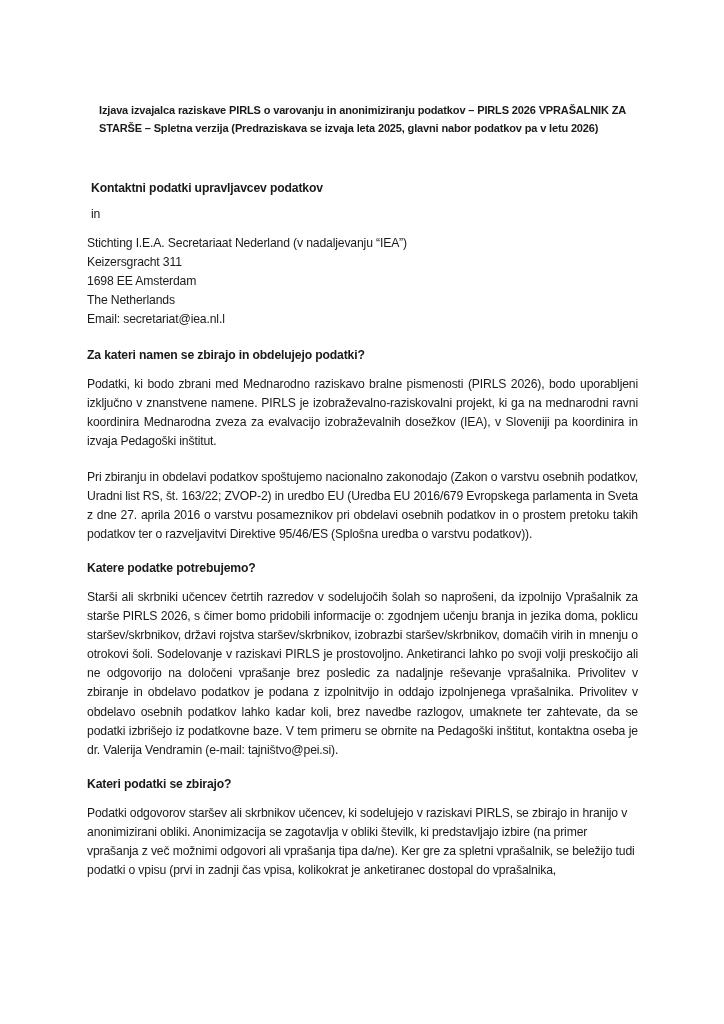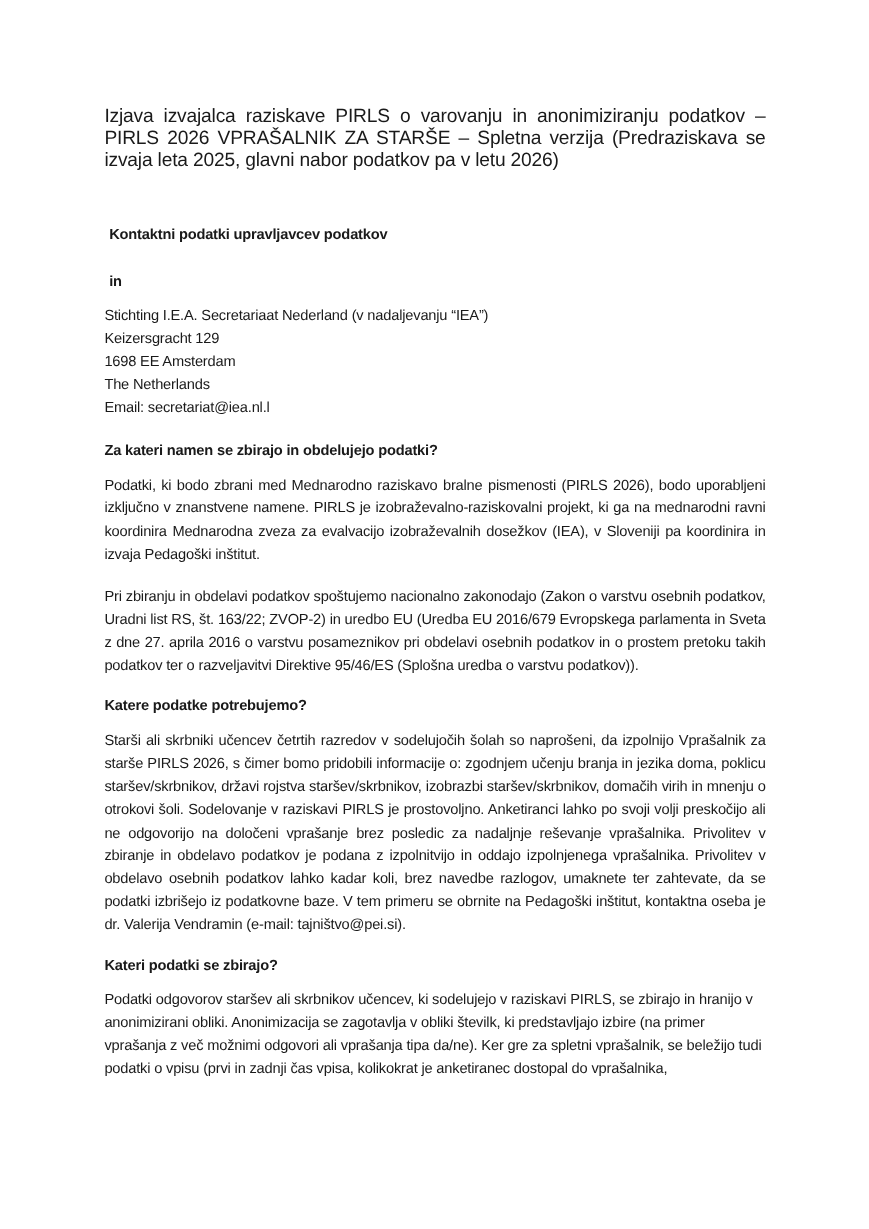--- a/index.html
+++ b/index.html
@@ -7,30 +7,30 @@
       width: 724px; height: 1024px; overflow: hidden; position: relative;
       font-family: "Liberation Sans", sans-serif;
       color: #1a1a1a;
     }
     .page {
       position: absolute; left: 87px; top: 89px; width: 551px;
       font-size: 12.2px; line-height: 19.1px;
       letter-spacing: -0.15px;
     }
     .title {
-      font-weight: normal; text-align: justify; margin: 0;
-      font-size: 16px; line-height: 18.2px;
+      font-weight: bold; text-align: justify; margin: 12px;
+      font-size: 11px; line-height: 18.2px;
     }
     .h {
       font-weight: bold; margin: 0;
     }
     .contact-heading { margin-top: 42px; padding-left: 4px; }
     .addr { margin: 14px 0 0 0; }
     .addr div { white-space: nowrap; }
-    .and { margin-top: 20px; padding-left: 4px; font-weight: bold; }
+    .and { margin-top: 6px; padding-left: 4px; }
     .addr2 { margin-top: 10px; }
     .sec-h { margin-top: 17px; }
     .p { margin: 10px 0 0 0; text-align: justify; }
     .p.left { text-align: left; }
     .gap { margin-top: 16px; }
     .sec-h2 { margin-top: 15px; }
   </style>
 </head>
 <body>
 
@@ -38,21 +38,21 @@
 
   <p class="title">Izjava izvajalca raziskave PIRLS o varovanju in anonimiziranju podatkov – PIRLS 2026 VPRAŠALNIK ZA STARŠE – Spletna verzija (Predraziskava se izvaja leta 2025, glavni nabor podatkov pa v letu 2026)</p>
 
   <p class="h contact-heading">Kontaktni podatki upravljavcev podatkov</p>
 
 
   <div class="and">in</div>
 
   <div class="addr addr2">
     <div>Stichting I.E.A. Secretariaat Nederland (v nadaljevanju “IEA”)</div>
-    <div>Keizersgracht 129</div>
+    <div>Keizersgracht 311</div>
     <div>1698 EE Amsterdam</div>
     <div>The Netherlands</div>
     <div>Email: secretariat@iea.nl.l</div>
   </div>
 
   <p class="h sec-h">Za kateri namen se zbirajo in obdelujejo podatki?</p>
   <p class="p">Podatki, ki bodo zbrani med Mednarodno raziskavo bralne pismenosti (PIRLS 2026), bodo uporabljeni izključno v znanstvene namene. PIRLS je izobraževalno-raziskovalni projekt, ki ga na mednarodni ravni koordinira Mednarodna zveza za evalvacijo izobraževalnih dosežkov (IEA), v Sloveniji pa koordinira in izvaja Pedagoški inštitut.</p>
   <p class="p gap">Pri zbiranju in obdelavi podatkov spoštujemo nacionalno zakonodajo (Zakon o varstvu osebnih podatkov, Uradni list RS, št. 163/22; ZVOP-2) in uredbo EU (Uredba EU 2016/679 Evropskega parlamenta in Sveta z dne 27. aprila 2016 o varstvu posameznikov pri obdelavi osebnih podatkov in o prostem pretoku takih podatkov ter o razveljavitvi Direktive 95/46/ES (Splošna uredba o varstvu podatkov)).</p>
 
   <p class="h sec-h2">Katere podatke potrebujemo?</p>

